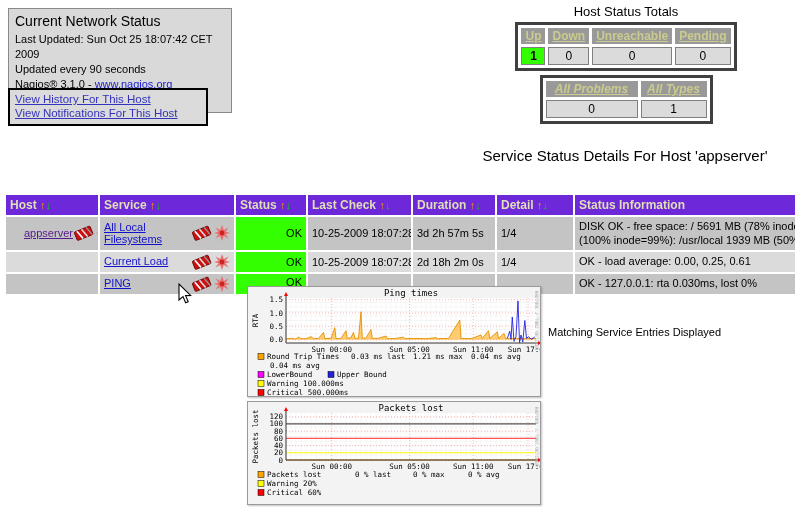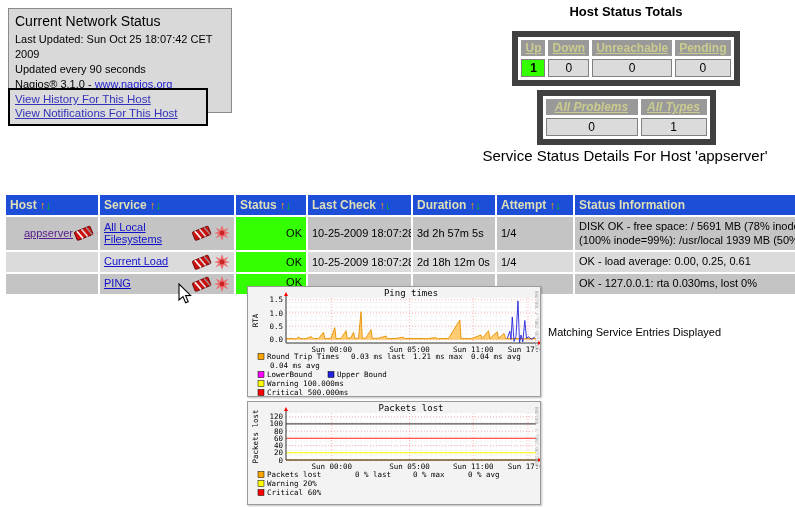--- a/index.html
+++ b/index.html
@@ -14,36 +14,36 @@
   .em { font-style:italic; }
 
   
   #link-box { left:8px; top:88px; width:200px; background:#DBDBDB; border:2px solid #000000; padding:2px 5px 3px 5px; }
   #link-box a { display:block; font-size:11.5px; line-height:1.25; text-decoration:underline; }
   #link-box a.blue { color:#3333bb; }
   #link-box a.visited { color:#551A8B; }
 
   
   #host-totals { left:508px; top:4px; width:236px; }
-  #host-totals .title { font-size:13px; font-weight:bold; text-align:center; margin-bottom:12px; }
-  table.totals { border-collapse:separate; border-spacing:3px; background:#fff; border:6px solid #404040; margin:0 auto; }
+  #host-totals .title { font-size:13px; font-weight:normal; text-align:center; margin-bottom:3px; }
+  table.totals { border-collapse:separate; border-spacing:3px; background:#fff; border:3px solid #404040; margin:0 auto; }
   table.totals th { background:#999999; padding:1px 4px; font-size:12px; }
   table.totals th a { color:#cbcb8f; font-weight:bold; text-decoration:underline; }
   table.totals th a.it { font-style:italic; }
   table.totals td { background:#DBDBDB; border:1px solid #808080; text-align:center; font-size:12px; padding:1px 4px; }
   table.totals td.up { background:#33FF00; font-weight:bold; }
   #totals-summary { margin-top:4px; }
 
   
   #page-title { left:455px; top:147px; width:340px; text-align:center; font-size:15px; font-weight:normal; }
 
   
   #table-wrap { left:4px; top:193px; width:791px; overflow:hidden; }
   table.status { border-collapse:separate; border-spacing:2px; table-layout:fixed; width:897px; }
-  table.status th { background:#1d4ed8; color:#DFDFB8; font-size:12px; font-weight:bold; text-align:left; padding:3px 4px; height:16px; white-space:nowrap; overflow:hidden; }
+  table.status th { background:#6d28d9; color:#DFDFB8; font-size:12px; font-weight:bold; text-align:left; padding:3px 4px; height:16px; white-space:nowrap; overflow:hidden; }
   table.status td { font-size:11px; padding:2px 4px; vertical-align:middle; white-space:nowrap; overflow:hidden; }
   tr.odd td { background:#C4C4C4; }
   tr.even td { background:#DBDBDB; }
   td.st-ok { background:#33FF00 !important;text-align:right; }
   tr.top td { vertical-align:top; padding-top:2px; }
   .arrow-up { color:#ff9900; text-decoration:none; font-size:11px; }
   .arrow-dn { color:#00cc00; text-decoration:none; font-size:11px; }
   a.svc { color:#1111CC; text-decoration:underline; }
   a.host { color:#551A8B; text-decoration:underline;margin-left:14px; }
   .cellflex { display:flex; justify-content:space-between; align-items:center; }
@@ -123,21 +123,21 @@
         <col style="width:76px">
         <col style="width:334px">
     </colgroup>
     <tbody>
         <tr>
       <th><span>Host</span> <a href="#" class="arrow-up">↑</a><a href="#" class="arrow-dn">↓</a></th>
       <th><span>Service</span> <a href="#" class="arrow-up">↑</a><a href="#" class="arrow-dn">↓</a></th>
       <th><span>Status</span> <a href="#" class="arrow-up">↑</a><a href="#" class="arrow-dn">↓</a></th>
       <th><span>Last Check</span> <a href="#" class="arrow-up">↑</a><a href="#" class="arrow-dn">↓</a></th>
       <th><span>Duration</span> <a href="#" class="arrow-up">↑</a><a href="#" class="arrow-dn">↓</a></th>
-      <th><span>Attempt</span> <a href="#" class="arrow-up">↑</a><a href="#" class="arrow-dn">↓</a></th>
+      <th><span>Detail</span> <a href="#" class="arrow-up">↑</a><a href="#" class="arrow-dn">↓</a></th>
       <th><span>Status Information</span></th>
     </tr>
 
     <tr class="odd">
       <td>
         <span class="cellflex">
           <a href="#" class="host lnk">appserver</a>
           <span class="iconpair">
             <svg width="21" height="16">
                   <g transform="rotate(-22 10 8)">
@@ -199,21 +199,21 @@
                 </svg>
             <svg width="16" height="16">
                   <polygon points="8,0 9.8,5 14.5,2.5 11.5,6.8 16,8 11.5,9.2 14.5,13.5 9.8,11 8,16 6.2,11 1.5,13.5 4.5,9.2 0,8 4.5,6.8 1.5,2.5 6.2,5" fill="#e87070"></polygon>
                   <circle cx="8" cy="8" r="2.4" fill="#cc2222"></circle>
                 </svg>
           </span>
         </span>
       </td>
       <td class="st-ok">OK</td>
       <td>10-25-2009 18:07:28</td>
-      <td>2d 18h 12m 0s</td>
+      <td>2d 18h 2m 0s</td>
       <td>1/4</td>
       <td>
             <span class="infoline">OK - load average: 0.00, 0.25, 0.61</span>
           </td>
     </tr>
 
     <tr class="odd top">
       <td></td>
       <td>
         <span class="cellflex">

